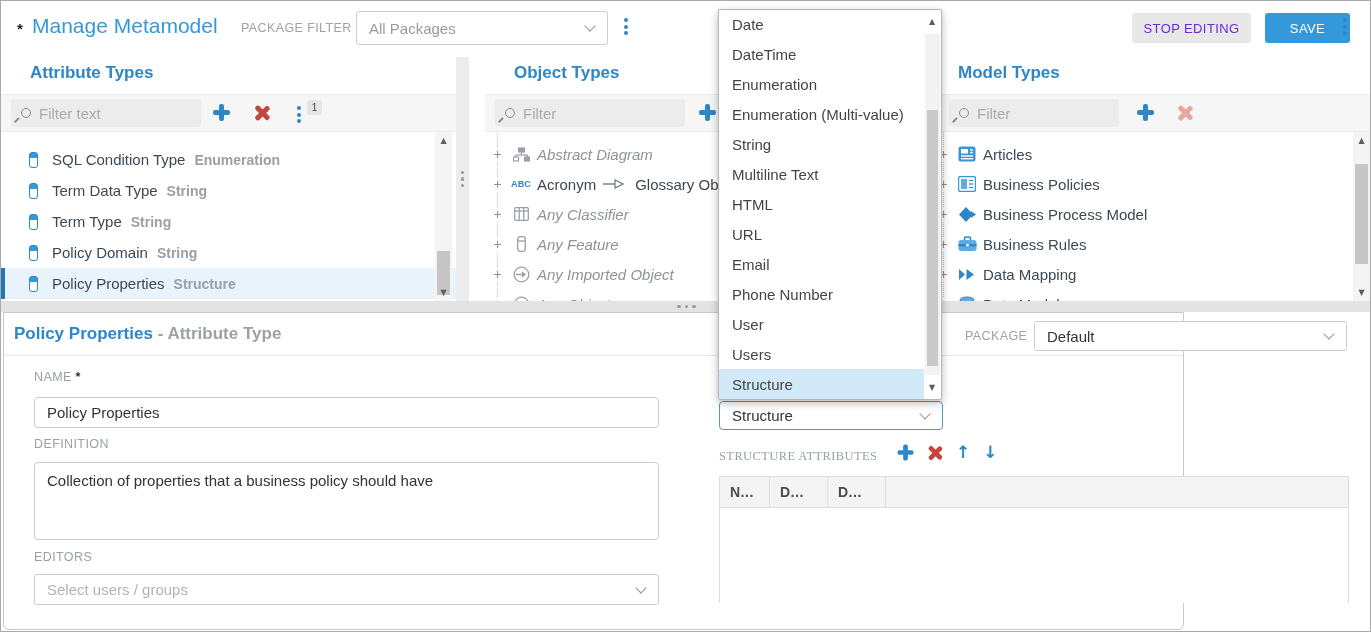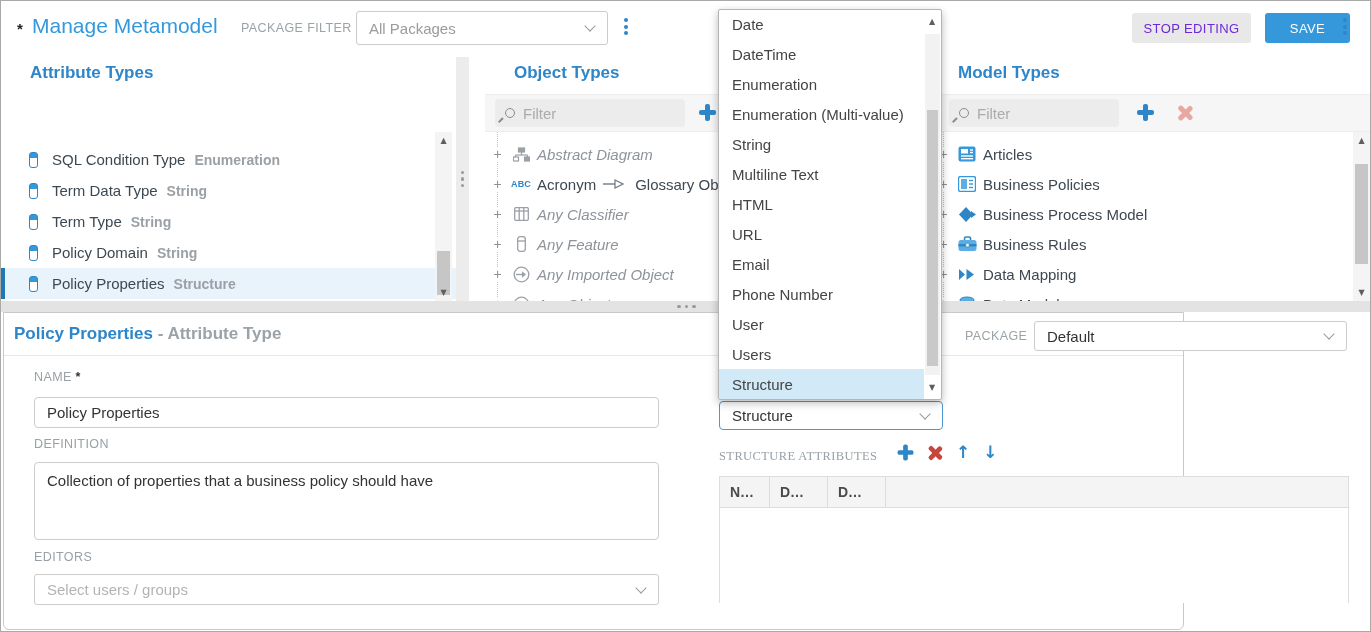--- a/index.html
+++ b/index.html
@@ -168,20 +168,34 @@
     <div class="btn btn-save">SAVE</div>
     <div class="kebab kb-top2">
         <i></i>
         <i></i>
         <i></i>
       </div>
   </div>
 
   <section class="panel p-attr">
     <div class="panel-title">Attribute Types</div>
+    <div class="filter-strip">
+      <div class="search-box" style="left:10px;width:190px;">
+        <span class="loupe"></span>
+        <input placeholder="Filter text" style="">
+      </div>
+      <span class="icon-plus fbtn" style="left:212px;"></span>
+      <span class="icon-x fbtn" style="left:253px;top:10px;"></span>
+      <div class="kebab fbtn" style="left:296px;top:11px;">
+          <i></i>
+          <i></i>
+          <i></i>
+        </div>
+      <span class="badge" style="left:306px;top:5px;">1</span>
+    </div>
     <div class="list">
       <div class="row">
         <span class="pill-icon"></span>
         <span class="row-name">SQL Condition Type</span>
         <span class="row-type">Enumeration</span>
       </div>
       <div class="row">
         <span class="pill-icon"></span>
         <span class="row-name">Term Data Type</span>
         <span class="row-type">String</span>

